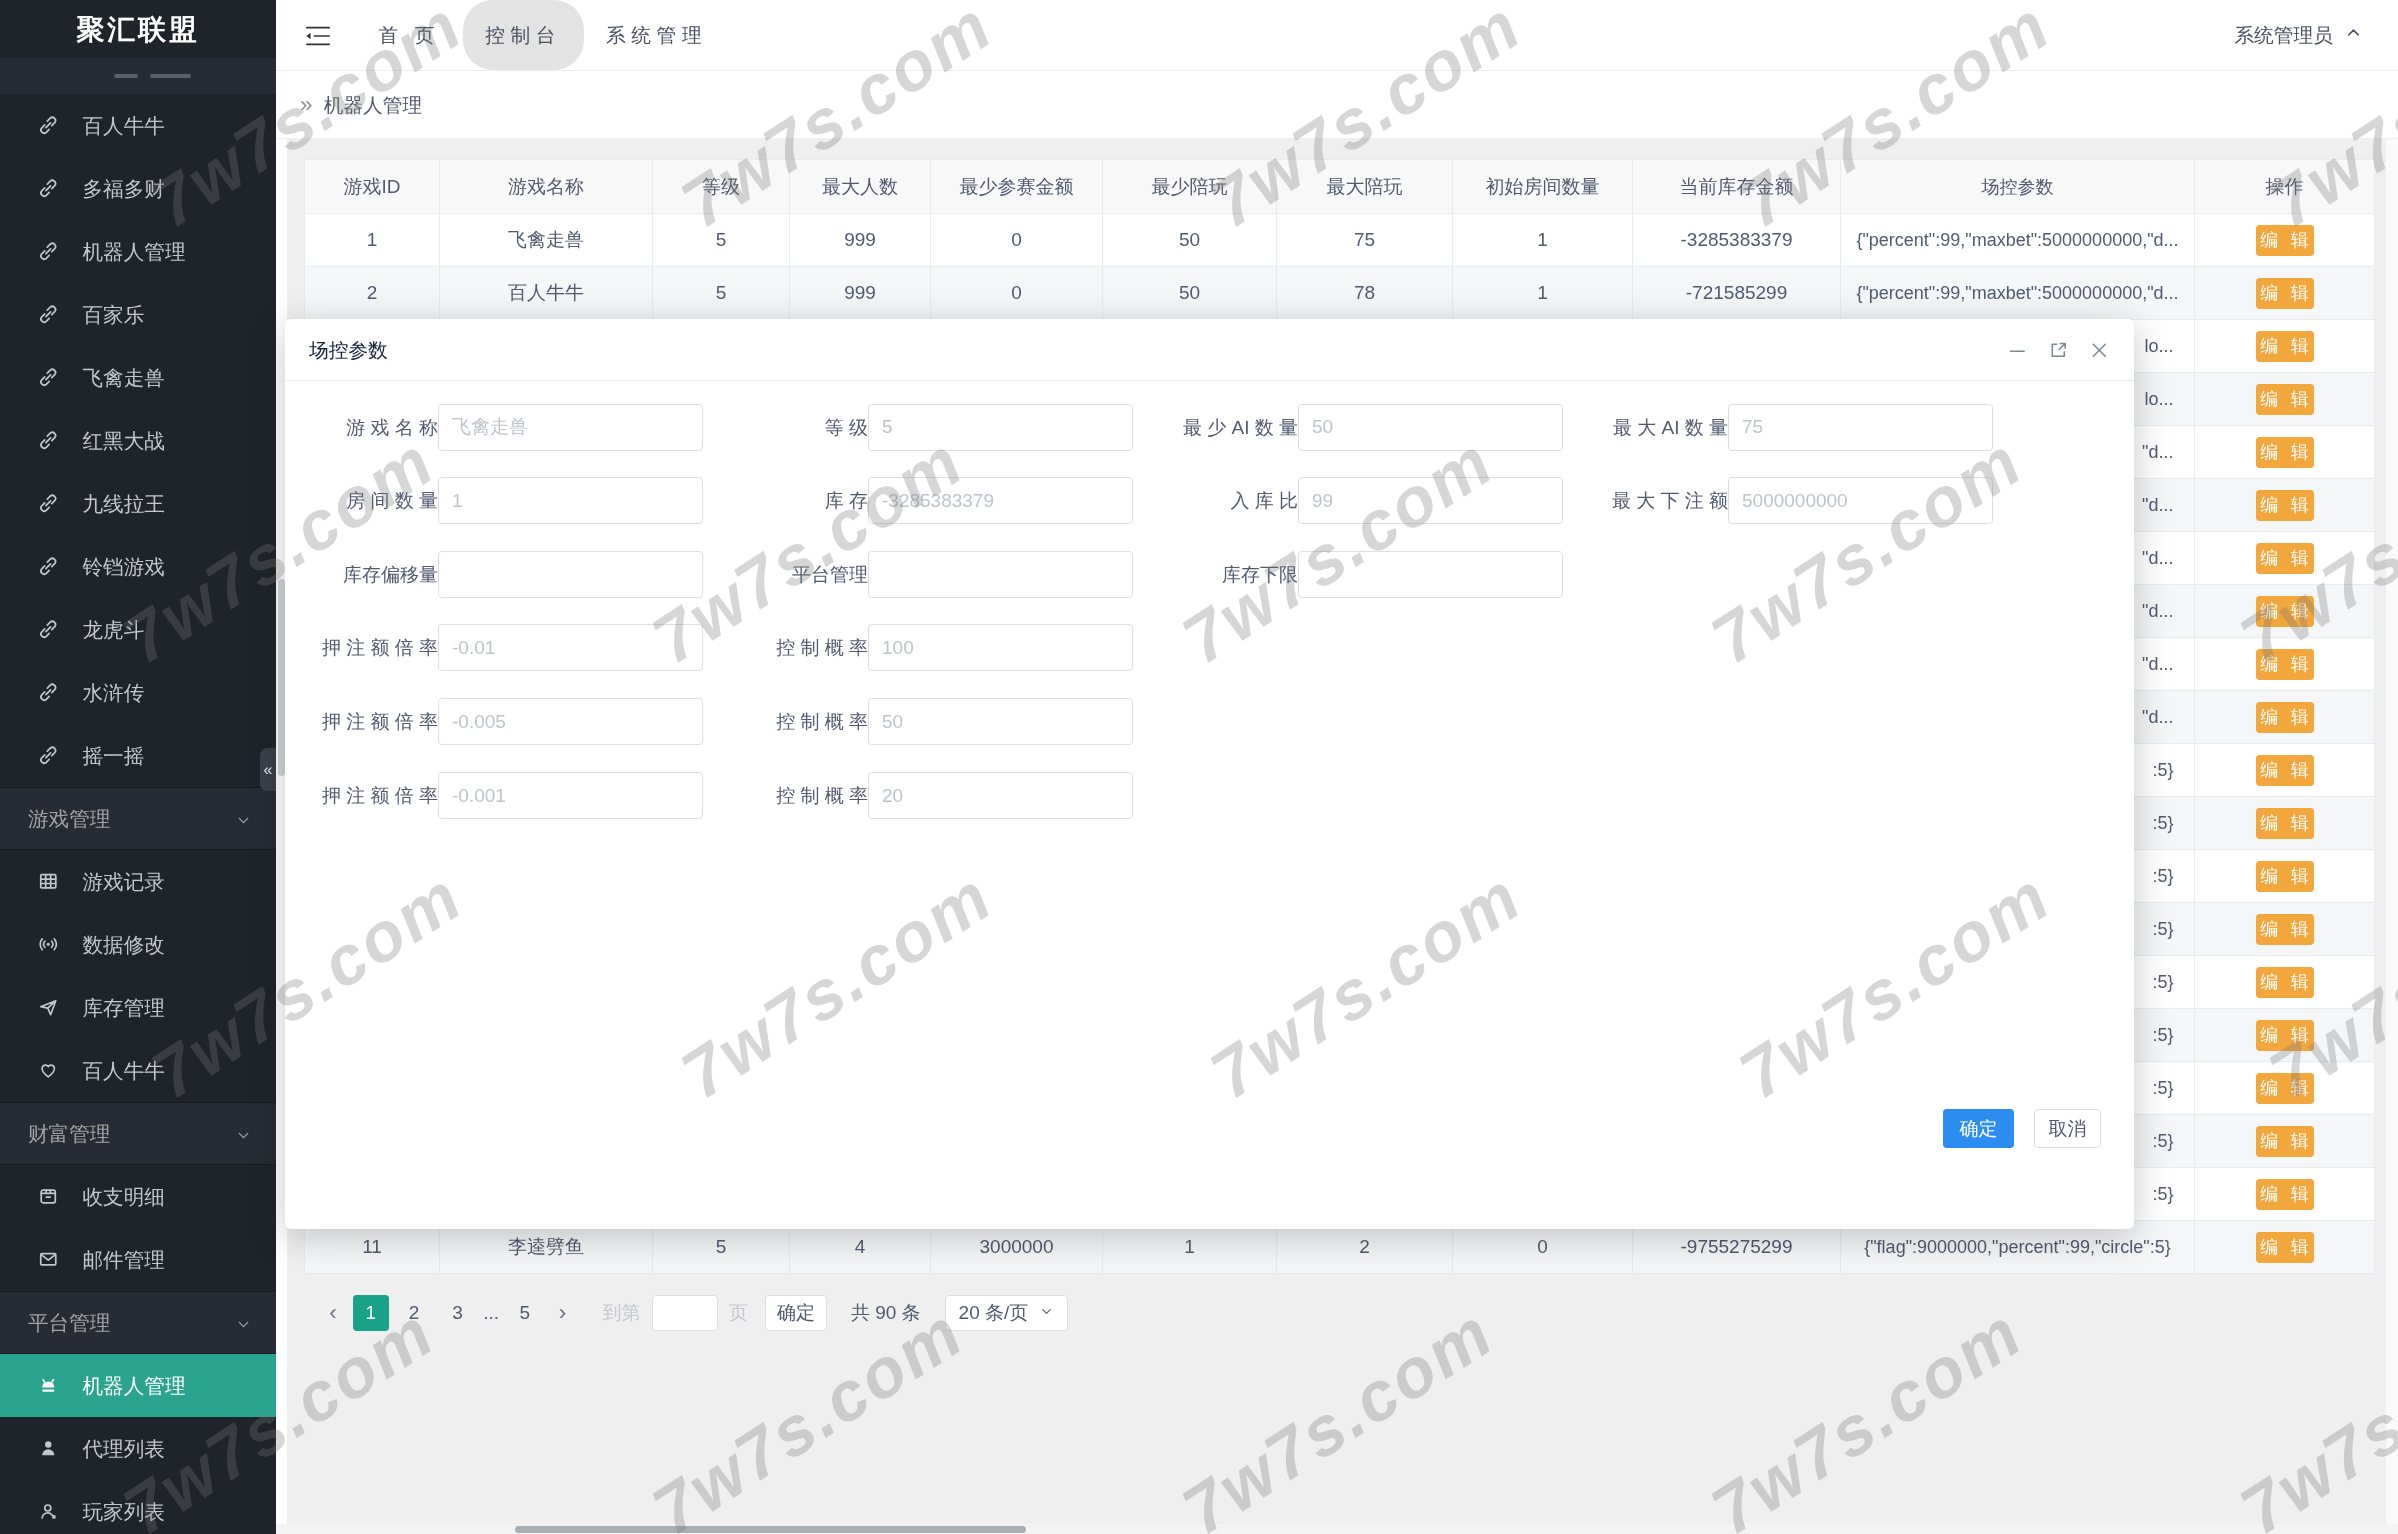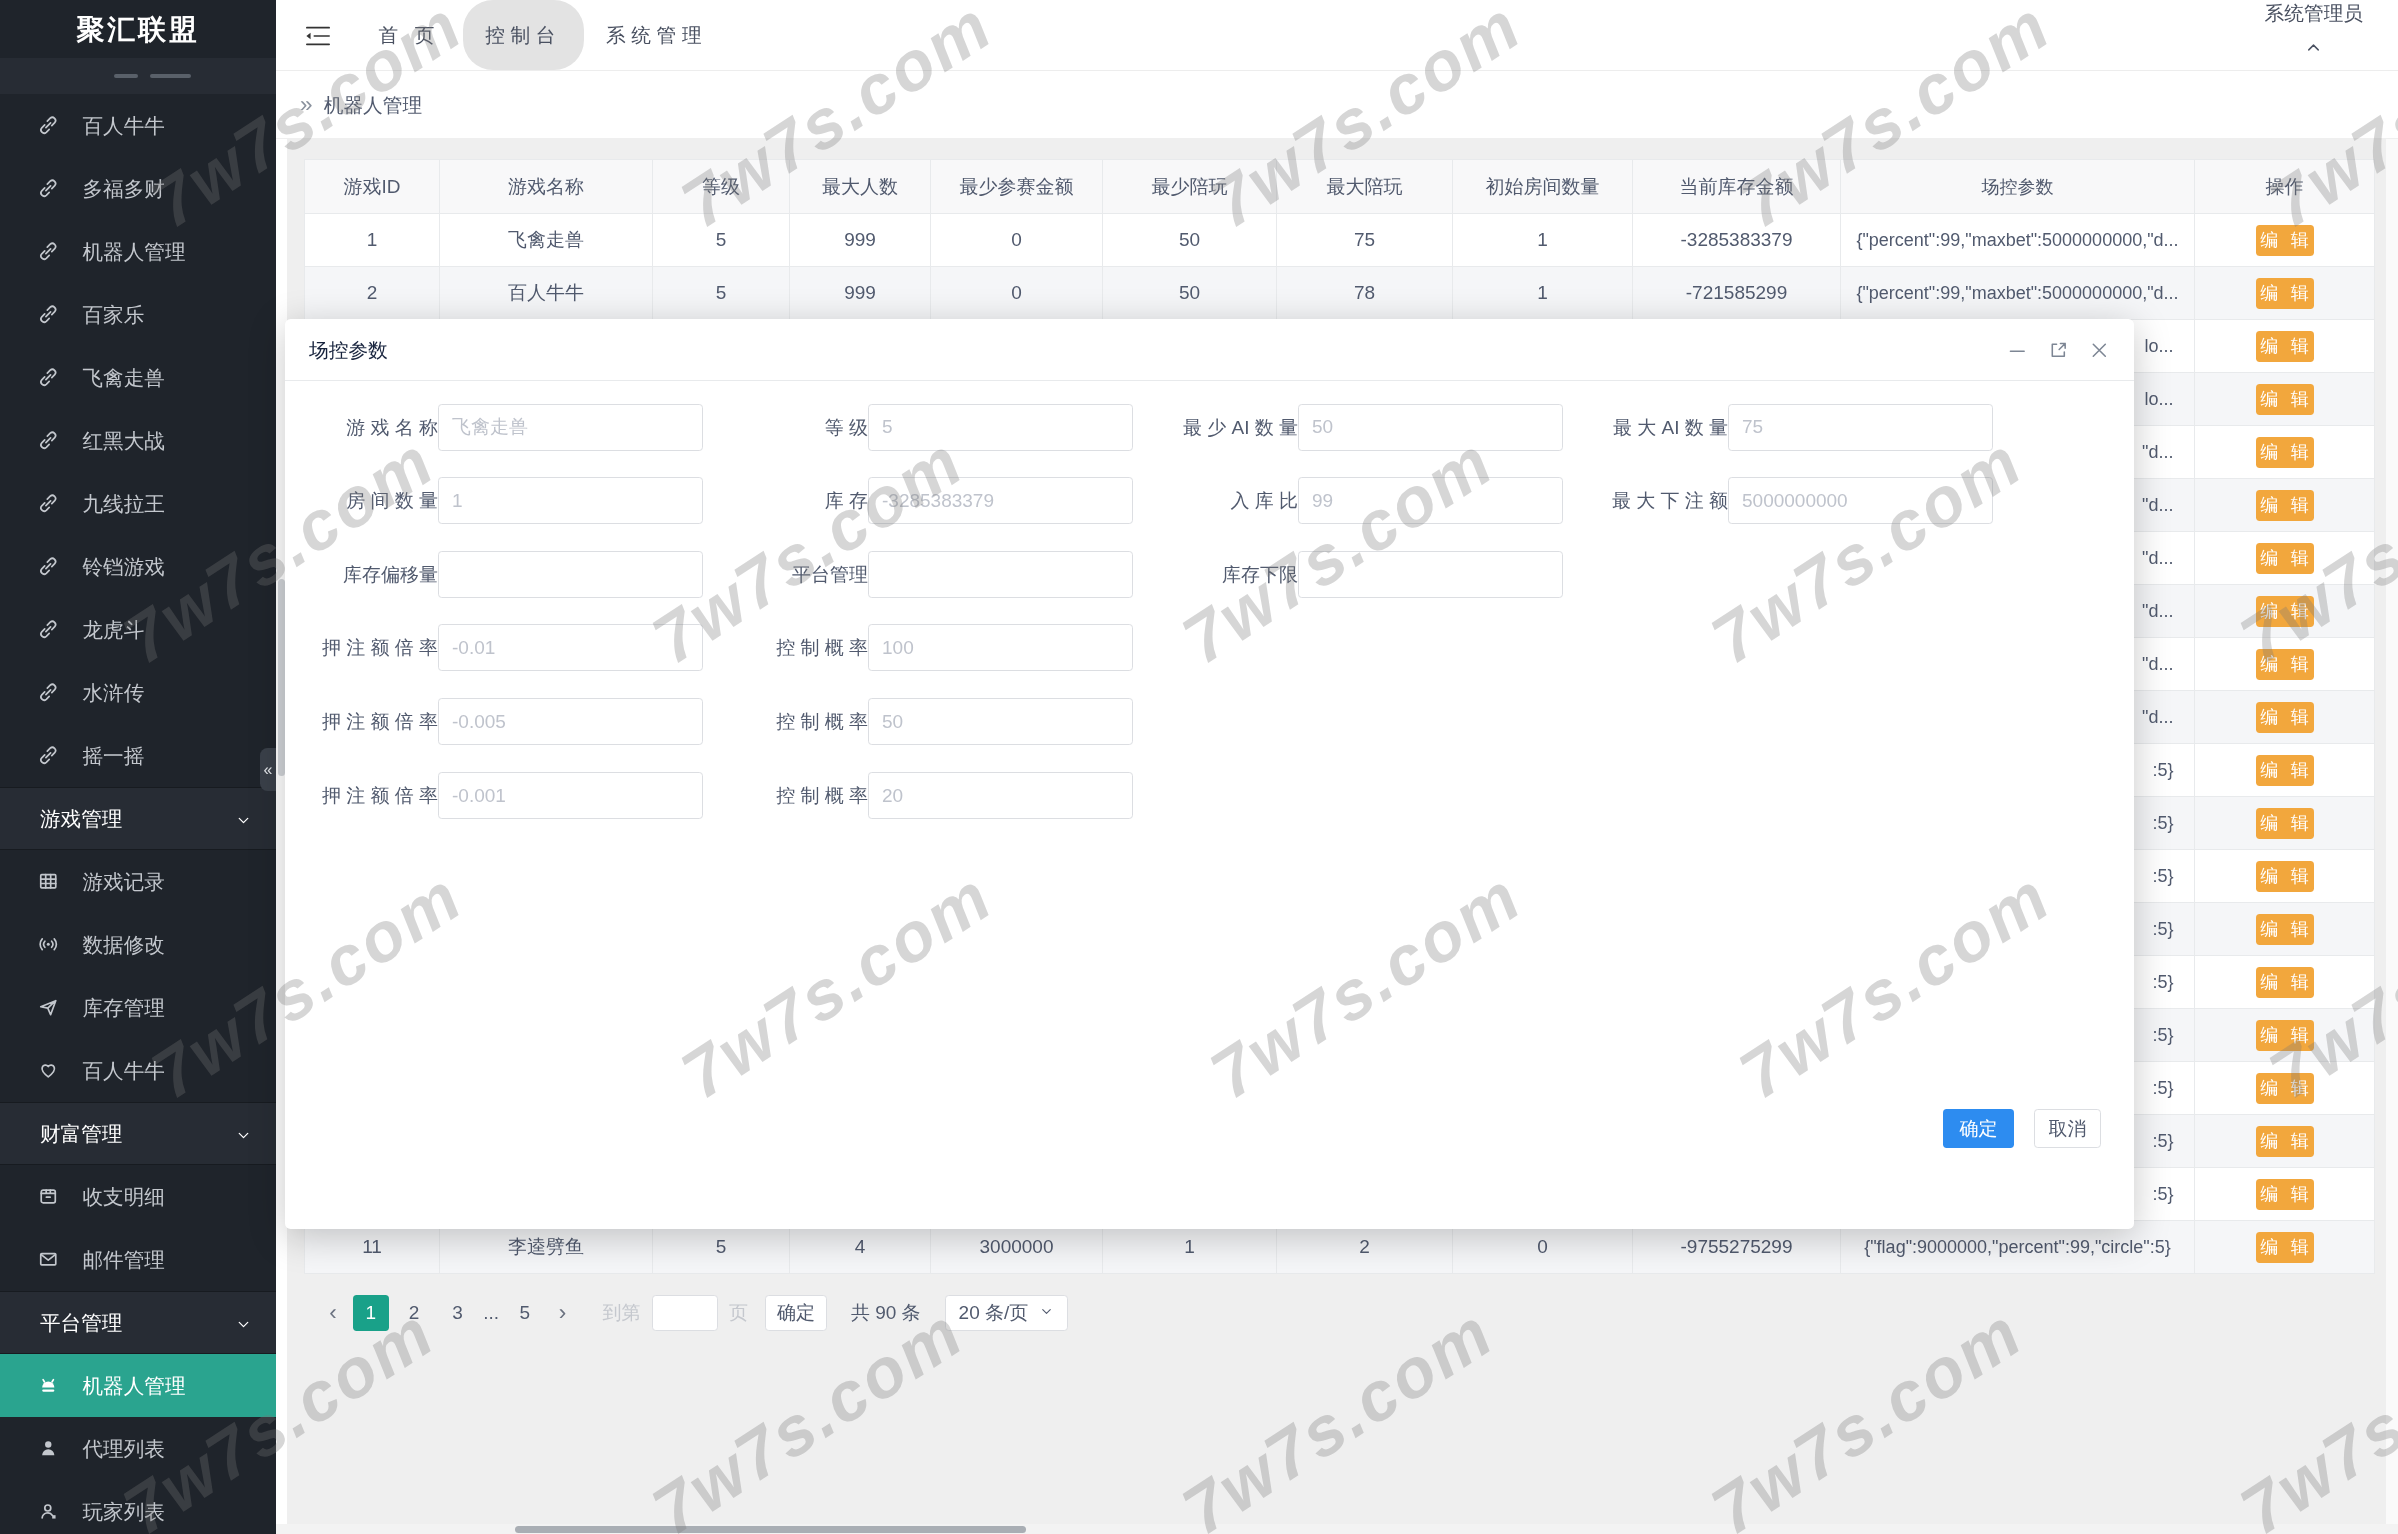--- a/index.html
+++ b/index.html
@@ -11,21 +11,21 @@
   .sidebar { position:absolute; left:0; top:0; bottom:0; width:276px; background:#1f242b; color:#c3c7cd; z-index:5; }
   .logo { height:58px; line-height:60px; text-align:center; font-size:28px; font-weight:bold; color:#fff; letter-spacing:2.8px; }
   .logo-sub { height:36px; background:#272c34; position:relative; }
   .dash { position:absolute; top:16px; height:3.7px; background:#596069; border-radius:1.9px; }
   .dash.d1 { left:114px; width:24px; }
   .dash.d2 { left:150px; width:41px; }
   .side-list { position:absolute; top:94px; left:0; right:0; }
   .side-item, .side-section { height:63px; display:flex; align-items:center; font-size:20.6px; cursor:pointer; position:relative; }
   .side-item { padding-left:36px; }
   .side-item .s-label { margin-left:22.5px; }
-  .side-section { padding-left:40px; background:#272c34; border-top:0.9px solid #171b20; border-bottom:0.9px solid #171b20; color:#ffffff; }
+  .side-section { padding-left:28px; background:#272c34; border-top:0.9px solid #171b20; border-bottom:0.9px solid #171b20; color:#a3a3a3; }
   .side-item.active { background:#2aa48f; color:#fff; }
   .s-icon { width:24px; height:24px; display:flex; align-items:center; justify-content:center; }
   .s-icon svg { display:none; width:22.5px; height:22.5px; }
   [data-icon="link"] svg.i-link { display:block; }
   [data-icon="grid"] svg.i-grid { display:block; }
   [data-icon="broadcast"] svg.i-broadcast { display:block; }
   [data-icon="send"] svg.i-send { display:block; }
   [data-icon="heart"] svg.i-heart { display:block; }
   [data-icon="box"] svg.i-box { display:block; }
   [data-icon="mail"] svg.i-mail { display:block; }
@@ -35,21 +35,21 @@
   .s-chevron { display:none; position:absolute; right:24px; top:50%; margin-top:-8.4px; }
   .side-section .s-chevron { display:block; }
   .collapse-tab { position:absolute; right:0; top:748px; width:16px; height:43px; background:#3a4049; color:#e3e6ea; border-radius:7.5px 0 0 7.5px; display:flex; align-items:center; justify-content:center; font-size:16px; z-index:6; }
 
   
   .topbar { position:absolute; left:276px; top:0; right:0; height:70px; background:#fff; z-index:4; }
   .hamburger { position:absolute; left:27px; top:22.5px; width:30px; height:26px; color:#333; cursor:pointer; }
   .tabs { position:absolute; left:80px; top:0; height:70px; display:flex;text-align:center; }
   .tab { padding:0 22.5px; line-height:70px; font-size:19.7px; color:#495060; letter-spacing:5.6px; cursor:pointer; }
   .tab.active { background:#e3e3e3;border-radius:30px; }
-  .user { position:absolute; right:36px; top:0; height:70px; display:flex; align-items:center; gap:11.2px; font-size:19.7px; color:#495060; cursor:pointer;flex-direction:column; }
+  .user { position:absolute; right:36px; top:0; height:70px; display:flex; align-items:center; gap:11.2px; font-size:19.7px; color:#495060; cursor:pointer; }
   .crumbbar { position:absolute; left:276px; top:70px; right:0; height:68px; background:#fff; border-top:0.9px solid #ededed; z-index:4; }
   .crumb { position:absolute; left:24px; top:0; height:68px; display:flex; align-items:center; gap:11.2px; font-size:19.7px; color:#515a6e; }
   .crumb .arrow { color:#8a929e; font-size:22.5px; }
 
   
   .content-bg { position:absolute; left:276px; top:139px; right:0; bottom:0; background:#efefef; z-index:1; }
   .side-scroll { position:absolute; left:276px; top:139px; width:11.2px; bottom:11.2px; background:#fff; z-index:2; }
   .side-thumb { position:absolute; left:1.9px; top:440px; width:7.5px; height:197px; background:#d2d5d9; border-radius:3.7px; }
   .v-scroll { position:absolute; right:0; top:139px; width:13px; bottom:11.2px; background:#fafafa; z-index:2; }
   .h-scroll { position:absolute; left:276px; right:0; bottom:0; height:11.2px; background:#f3f3f3; z-index:2; }

